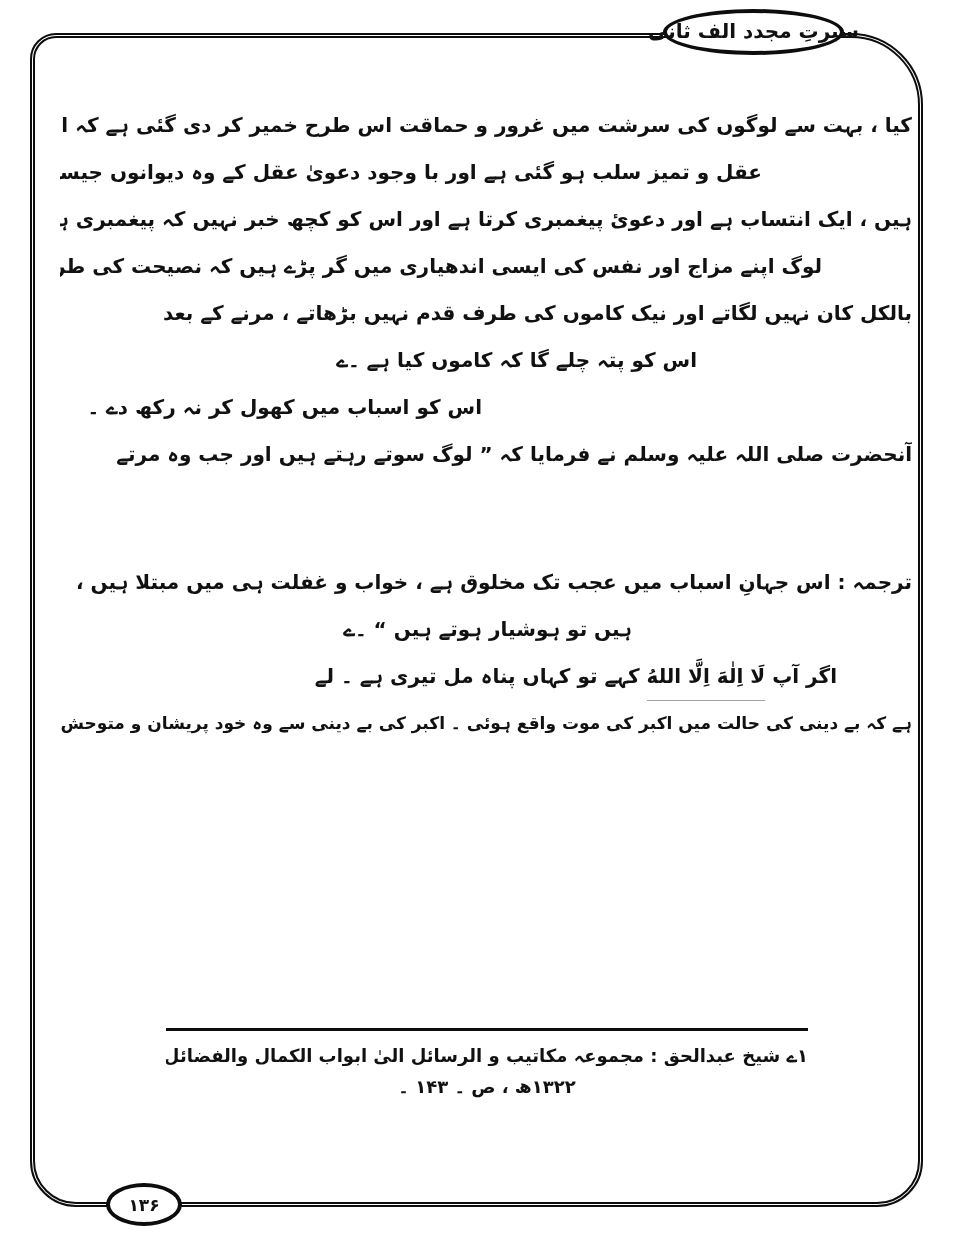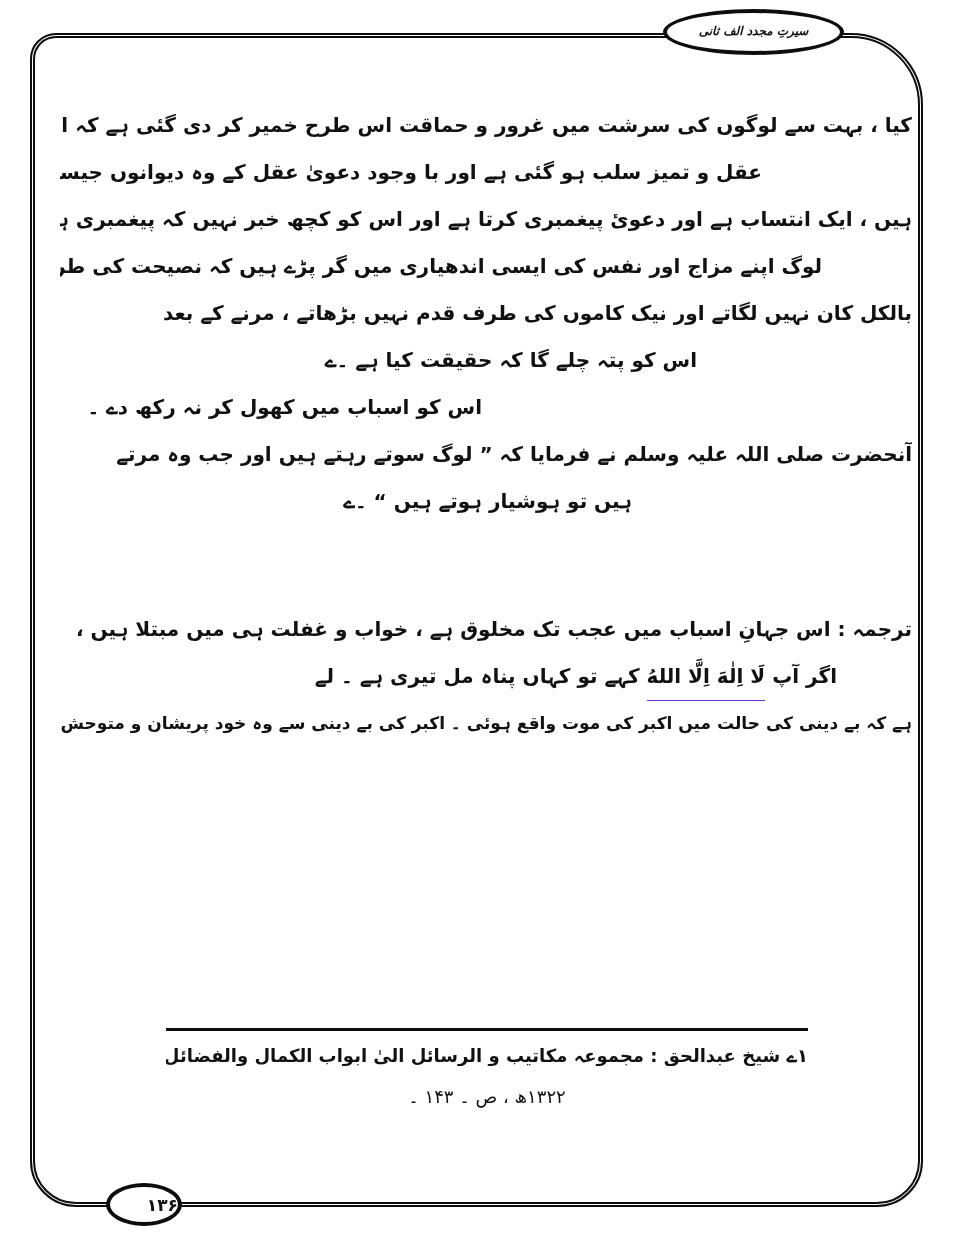--- a/index.html
+++ b/index.html
@@ -27,35 +27,34 @@
     left:663px; top:9px;
     width:181px; height:46px;
     background:#ffffff;
     border:4px solid #0d0d0d;
     border-radius:50%;
     z-index:3;
     display:flex;align-items:center;justify-content:center;
     box-sizing:border-box;
   }
   .cartouche-title{
-    font-size:12px;font-weight:700;
+    font-size:20px;font-weight:700;
     direction:rtl;white-space:nowrap;
     transform:translateY(-1px);
-    font-style:italic;
   }
   
   .page-badge{
     position:absolute;
     left:106px; top:1183px;
     width:76px; height:43px;
     background:#ffffff;
     border:4px solid #0d0d0d;
     border-radius:50%;
     z-index:3;
-    display:flex;align-items:center;justify-content:flex-end;
+    display:flex;align-items:center;justify-content:center;
     box-sizing:border-box;
   }
   .page-badge span{font-size:17px;font-weight:700;}
   
   .content{
     position:absolute;
     left:60px; top:103px;
     width:852px;
     direction:rtl;
     z-index:2;
@@ -66,65 +65,65 @@
     font-size:20px;
     font-weight:700;
     text-align:right;
     white-space:nowrap;
     overflow:hidden;
     letter-spacing:0px;
   }
   .t-line.gap-before{margin-top:81px;}
   .t-line.tight{font-size:17px;}
   .kalima{
-    border-bottom:2px solid #6d28d9;
+    border-bottom:2px solid #a3a3a3;
     padding-bottom:12px;
   }
   
   .footnote{
     position:absolute;
     left:166px; top:1028px;
     width:642px;
     direction:rtl;
     z-index:2;
   }
   .fn-sep{height:3px;background:#0d0d0d;width:100%;}
   .fn-line1{
     margin-top:14px;
     font-size:18px;font-weight:700;
     text-align:right;white-space:nowrap;overflow:hidden;
   }
   .fn-line2{
-    margin-top:20px;
-    font-size:18px;font-weight:400;
+    margin-top:10px;
+    font-size:18px;font-weight:700;
     text-align:center;
   }
 </style>
 </head>
 <body>
 
 <div class="page">
 
   <div class="frame"></div>
 
   <div class="cartouche">
     <span class="cartouche-title">سیرتِ مجدد الف ثانی</span>
   </div>
 
   <div class="content">
       <div class="t-line" style="padding-left: 0px; padding-right: 0px;">کیا ، بہت سے لوگوں کی سرشت میں غرور و حماقت اس طرح خمیر کر دی گئی ہے کہ ان کی</div>
       <div class="t-line" style="padding-left: 0px; padding-right: 150px;">عقل و تمیز سلب ہو گئی ہے اور با وجود دعویٰ عقل کے وہ دیوانوں جیسے کام</div>
       <div class="t-line" style="padding-left: 0px; padding-right: 0px;">ہیں ، ایک انتساب ہے اور دعویٔ پیغمبری کرتا ہے اور اس کو کچھ خبر نہیں کہ پیغمبری ہے</div>
       <div class="t-line" style="padding-left: 0px; padding-right: 90px;">لوگ اپنے مزاج اور نفس کی ایسی اندھیاری میں گر پڑے ہیں کہ نصیحت کی طرف</div>
       <div class="t-line" style="padding-left: 0px; padding-right: 0px; text-align: right;">بالکل کان نہیں لگاتے اور نیک کاموں کی طرف قدم نہیں بڑھاتے ، مرنے کے بعد</div>
-      <div class="t-line" style="padding-left: 0px; padding-right: 215px;">اس کو پتہ چلے گا کہ حقیقت کیا ہے ۔ے</div>
+      <div class="t-line" style="padding-left: 0px; padding-right: 215px;">اس کو پتہ چلے گا کہ کاموں کیا ہے ۔ے</div>
       <div class="t-line" style="padding-left: 0px; padding-right: 430px;">اس کو اسباب میں کھول کر نہ رکھ دے ۔</div>
       <div class="t-line" style="padding-left: 0px; padding-right: 0px;">آنحضرت صلی اللہ علیہ وسلم نے فرمایا کہ ” لوگ سوتے رہتے ہیں اور جب وہ مرتے</div>
+      <div class="t-line gap-before" style="padding-left: 0px; padding-right: 0px;">ترجمہ : اس جہانِ اسباب میں عجب تک مخلوق ہے ، خواب و غفلت ہی میں مبتلا ہیں ،</div>
       <div class="t-line" style="padding-left: 0px; padding-right: 280px;">ہیں تو ہوشیار ہوتے ہیں “ ۔ے</div>
-      <div class="t-line gap-before" style="padding-left: 0px; padding-right: 0px;">ترجمہ : اس جہانِ اسباب میں عجب تک مخلوق ہے ، خواب و غفلت ہی میں مبتلا ہیں ،</div>
       <div class="t-line" style="padding-left: 0px; padding-right: 75px;"><span>اگر آپ </span><span class="kalima">لَا اِلٰهَ اِلَّا اللهُ</span><span> کہے تو کہاں پناہ مل تیری ہے ۔ لے</span></div>
       <div class="t-line tight" style="padding-left: 0px; padding-right: 0px;">ہے کہ بے دینی کی حالت میں اکبر کی موت واقع ہوئی ۔ اکبر کی بے دینی سے وہ خود پریشان و متوحش تھے</div>
     </div>
 
   <div class="footnote">
     <div class="fn-sep"></div>
     <div class="fn-line1">۱ے شیخ عبدالحق : مجموعہ مکاتیب و الرسائل الیٰ ابواب الکمال والفضائل ، مطبوعہ دہلی ۔</div>
     <div class="fn-line2">۱۳۲۲ھ ، ص ۔ ۱۴۳ ۔</div>
   </div>
 

